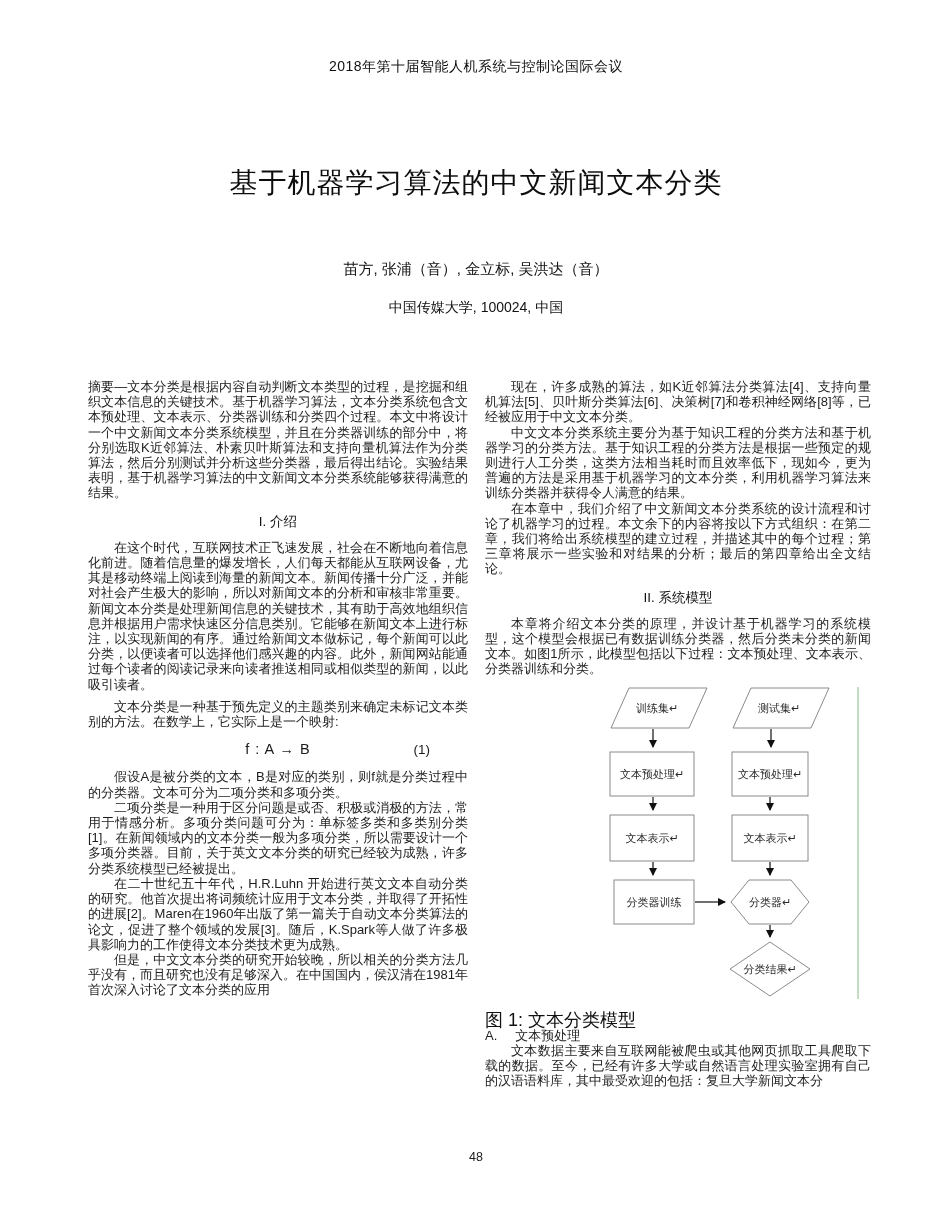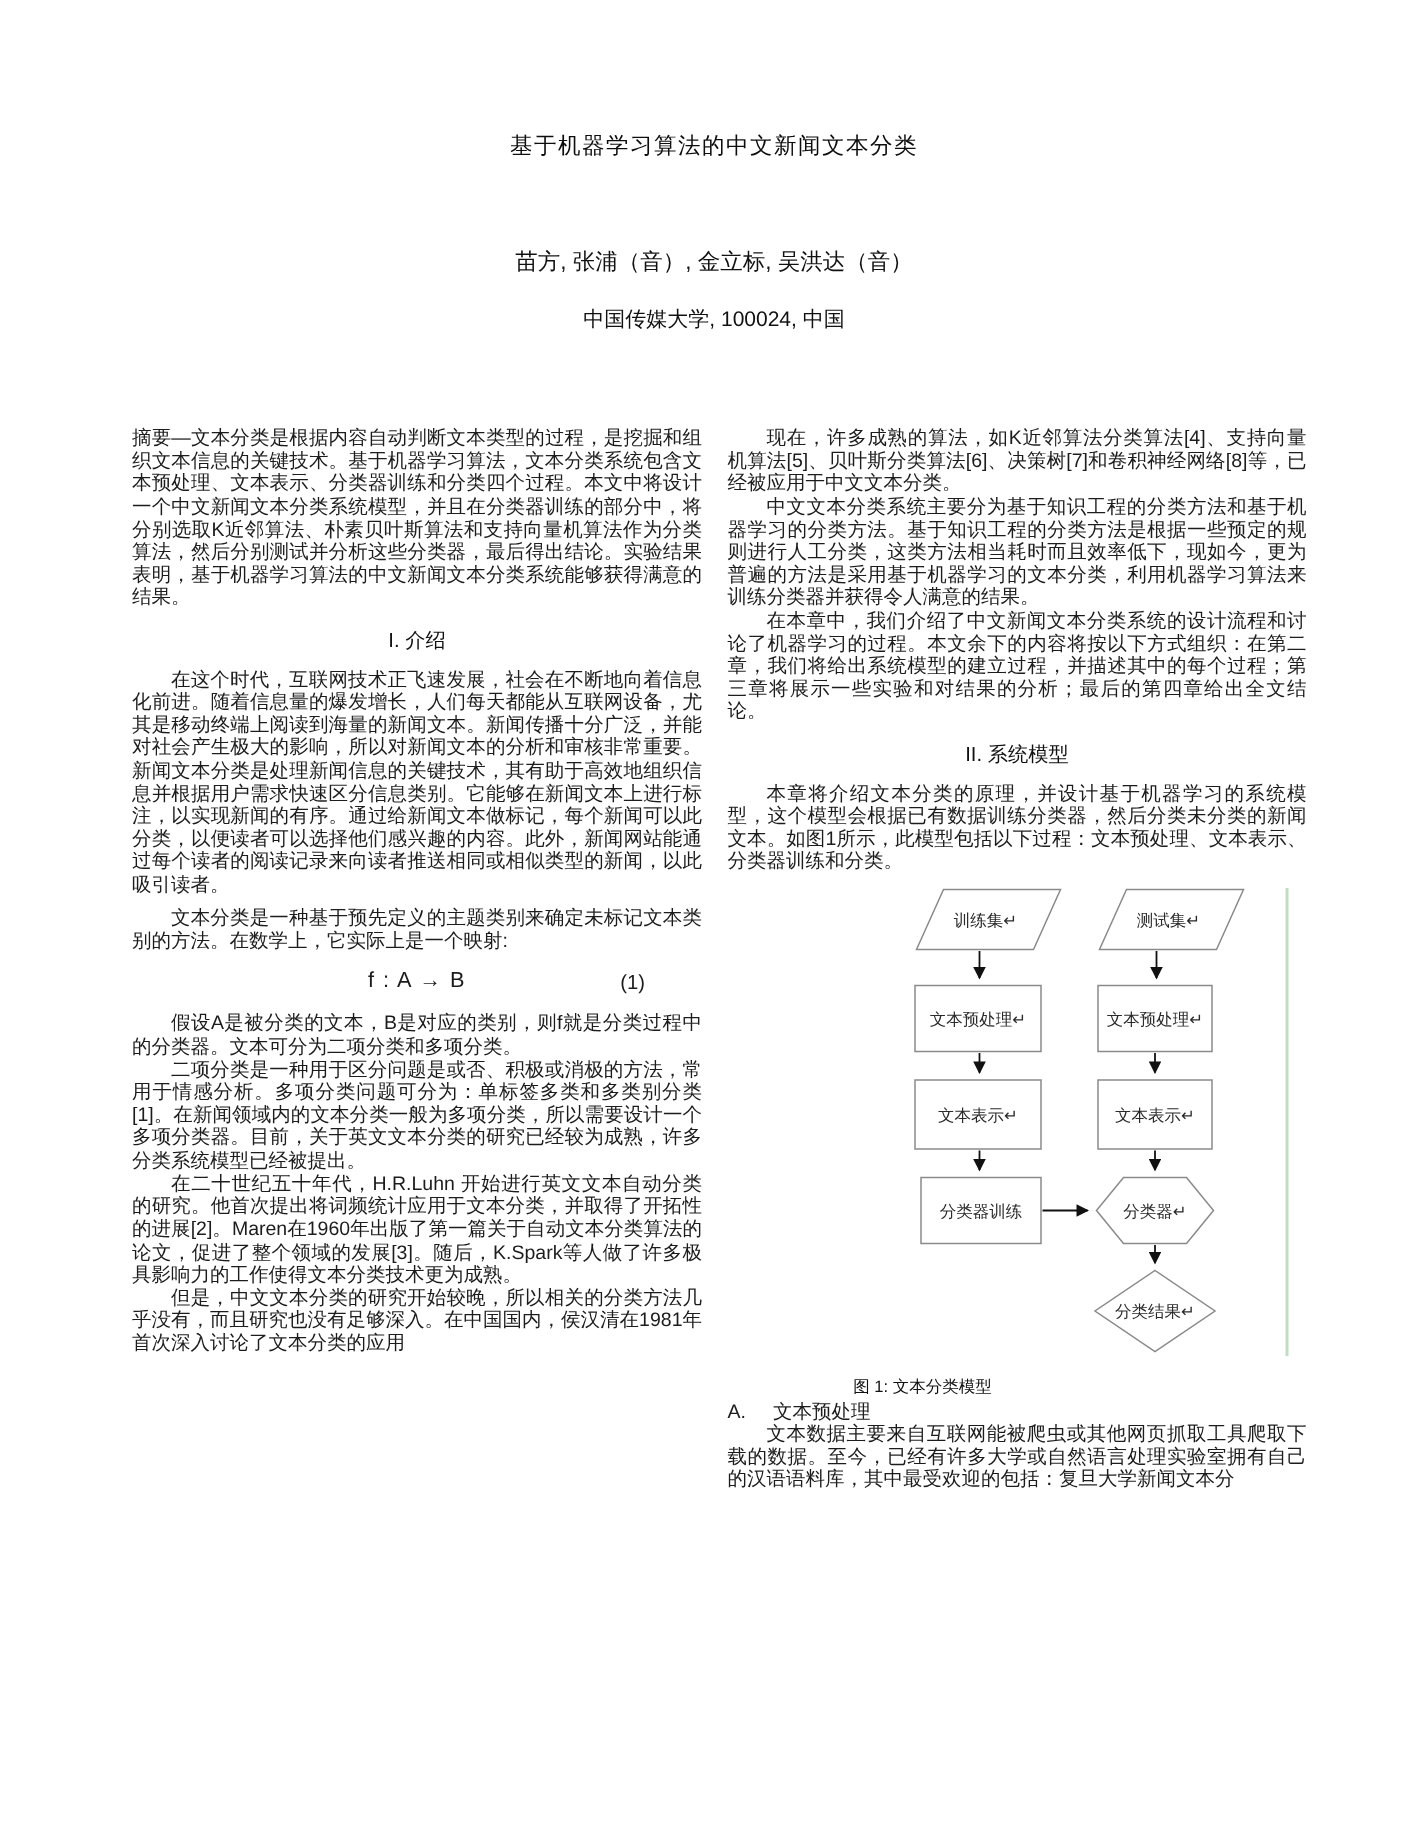--- a/index.html
+++ b/index.html
@@ -16,21 +16,21 @@
   .conf-header {
     text-align: center;
     padding-top: 58px;
     font-size: 14px;
     letter-spacing: 0.5px;
     color: #111;
   }
   .paper-title {
     text-align: center;
     margin-top: 88px;
-    font-size: 15px;
+    font-size: 28px;
     font-weight: 500;
     letter-spacing: 1px;
     color: #0d0d0d;
   }
   .authors {
     text-align: center;
     margin-top: 58px;
     font-size: 15px;
     color: #111;
   }
@@ -93,22 +93,21 @@
     width: 2px; height: 312px;
     background: #c2ddc2;
   }
   .node-label {
     font-size: 11px;
     fill: #2a2a2a;
     text-anchor: middle;
     font-family: "Liberation Sans", sans-serif;
   }
   .figure-caption {
-    text-align: center;
-    font-size: 11px;
+    font-size: 18px;
     margin-top: 14px;
     margin-left: 90px;
     width: 260px;
     color: #111;
   }
   .subsection-heading {
     margin-top: 0;
     font-size: 13px;
   }
   .subsection-heading .sub-label { margin-right: 18px; }
@@ -120,20 +119,21 @@
     text-align: center;
     font-size: 12.5px;
     color: #222;
   }
 </style>
 </head>
 <body>
 
 <div class="page">
 
+  <div class="conf-header">2018年第十届智能人机系统与控制论国际会议</div>
 
   <div class="paper-title">基于机器学习算法的中文新闻文本分类</div>
 
   <div class="authors">苗方, 张浦（音）, 金立标, 吴洪达（音）</div>
   <div class="affiliation">中国传媒大学, 100024, 中国</div>
 
   <div class="columns">
 
     <div class="col-left">
       <p class="abstract"><span>摘要—</span><span>文本分类是根据内容自动判断文本类型的过程，是挖掘和组织文本信息的关键技术。基于机器学习算法，文本分类系统包含文本预处理、文本表示、分类器训练和分类四个过程。本文中将设计一个中文新闻文本分类系统模型，并且在分类器训练的部分中，将分别选取K近邻算法、朴素贝叶斯算法和支持向量机算法作为分类算法，然后分别测试并分析这些分类器，最后得出结论。实验结果表明，基于机器学习算法的中文新闻文本分类系统能够获得满意的结果。</span></p>

